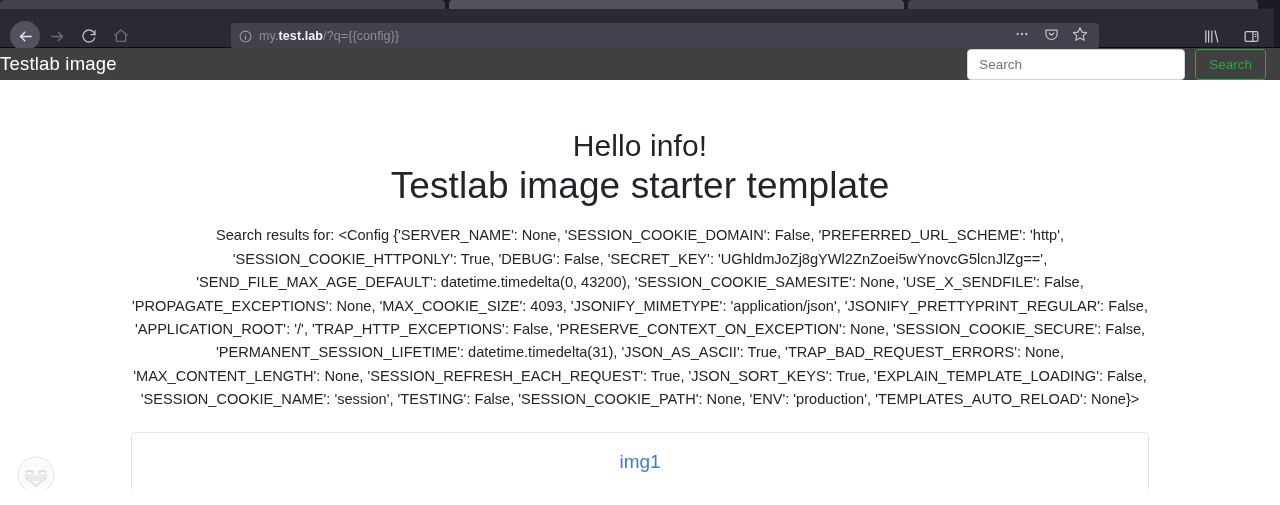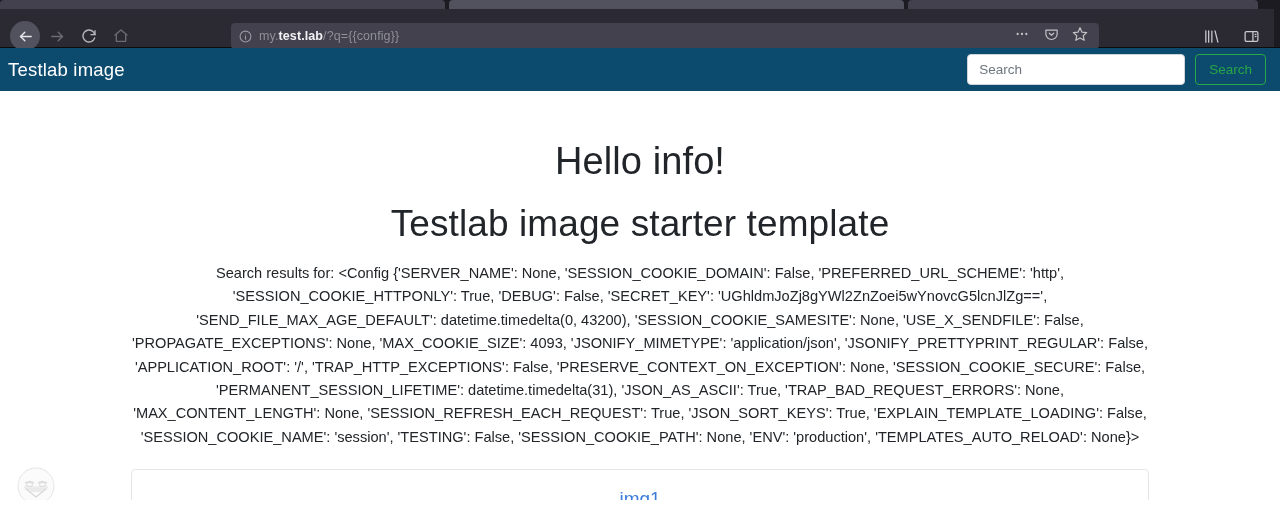--- a/index.html
+++ b/index.html
@@ -92,25 +92,25 @@
   #right-icons .nav-btn { color: #c9c9ce; }
   #chrome-edge {
     position: absolute;
     right: 0; top: 9px; bottom: 0;
     width: 6px;
     background: #1c1b22;
   }
 
   
   #site-navbar {
-    background: #0c4a6e;
-    height: 43px;
+    background: #404040;
+    height: 32px;
     display: flex;
     align-items: center;
-    padding: 0 14px 0 8px;
+    padding: 0 14px 0 0;
     position: relative;
   }
   #brand {
     color: #ffffff;
     font-size: 18.5px;
     letter-spacing: 0.2px;
     white-space: nowrap;
   }
   #navbar-spacer { flex: 1 1 auto; }
   #search-form {
@@ -150,32 +150,31 @@
     height: 409px;
     position: relative;
     overflow: hidden;
   }
   #content {
     padding-top: 48px;
     width: 1280px;
   }
   #heading-1 {
     text-align: center;
-    font-size: 38px;
+    font-size: 30px;
     font-weight: normal;
     color: #212529;
     line-height: 1.2;
     letter-spacing: 0.1px;
   }
   #heading-2 {
     text-align: center;
     font-size: 37px;
     font-weight: normal;
     color: #212529;
-    margin-top: 17px;
     line-height: 1.2;
     letter-spacing: 0.1px;
   }
   #config-paragraph {
     margin: 16px auto 8px;
     width: 1030px;
     text-align: center;
     font-size: 14.6px;
     line-height: 23.4px;
     color: #212529;

